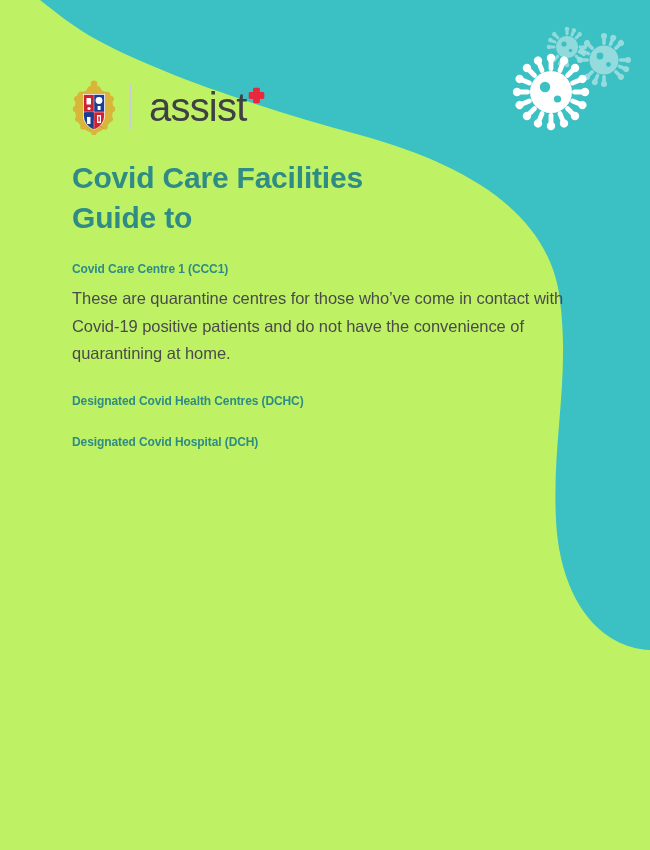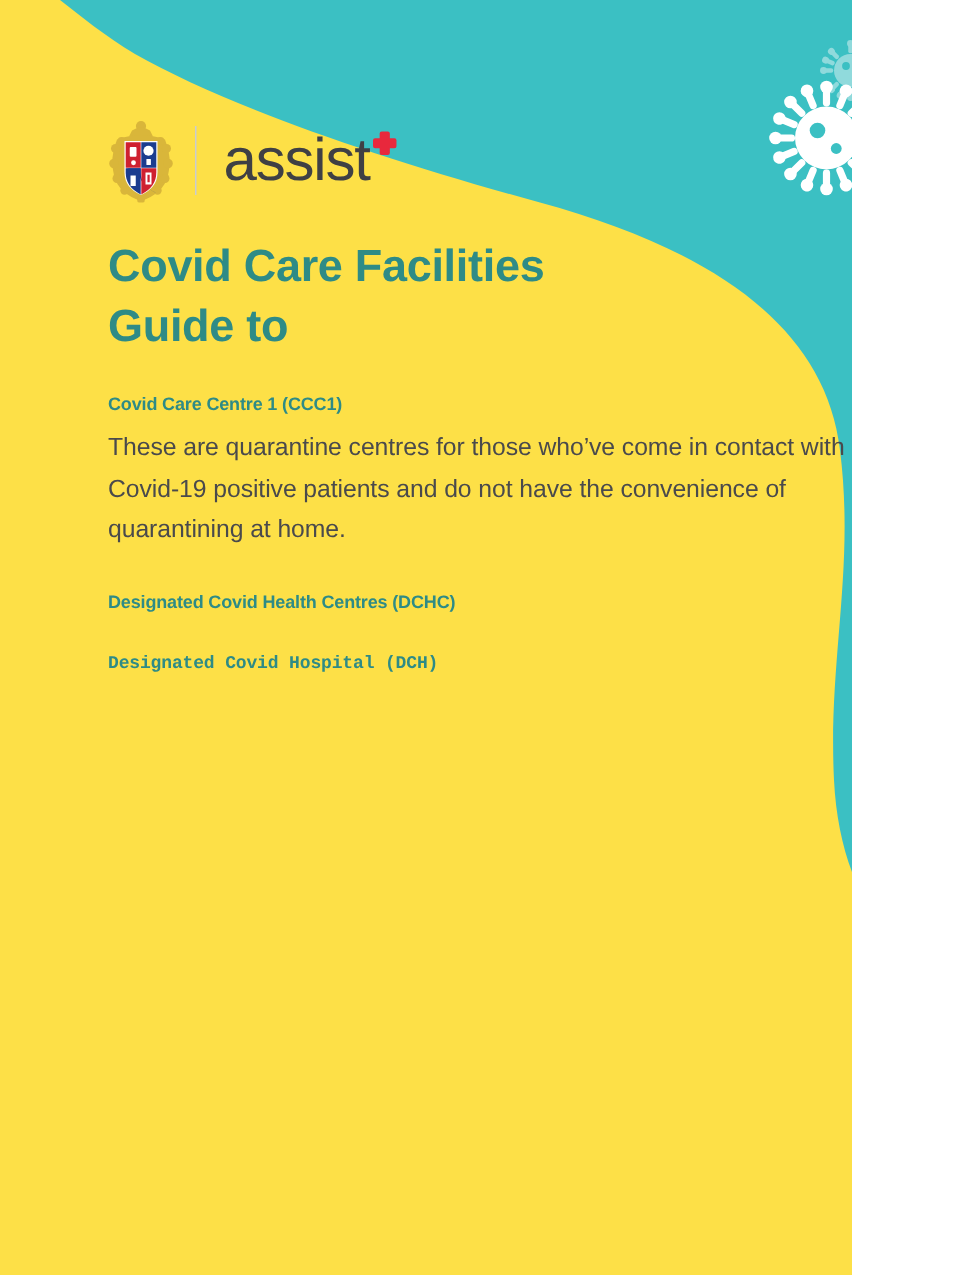--- a/index.html
+++ b/index.html
@@ -7,23 +7,23 @@
   html, body {
     width:650px;
     height:850px;
     background:#ffffff;
     font-family:"Liberation Sans", sans-serif;
     overflow:hidden;
   }
 
   #page {
     position:relative;
-    width:568px;
+    width:650px;
     height:850px;
-    background:#fde047;
+    background:#bef264;
     overflow:hidden;
     padding-left:45px;
   }
 
   
   #backdrop {
     position:absolute;
     inset:0;
     width:650px;
     height:850px;
@@ -83,21 +83,21 @@
   #page-title .t-line { display:block; }
 
   
   #sections {
     position:absolute;
     left:72px;
     top:262px;
     width:500px;
   }
   .section { margin-bottom:26px; }
-  .section:last-child { margin-bottom:11px;font-family:Liberation Mono, monospace; }
+  .section:last-child { margin-bottom:11px; }
   .section-heading {
     font-size:12px;
     font-weight:bold;
     color:#2e8b86;
     letter-spacing:-0.1px;
     margin-bottom:8px;
     line-height:1.25;
   }
   .section-body {
     font-size:16.5px;

